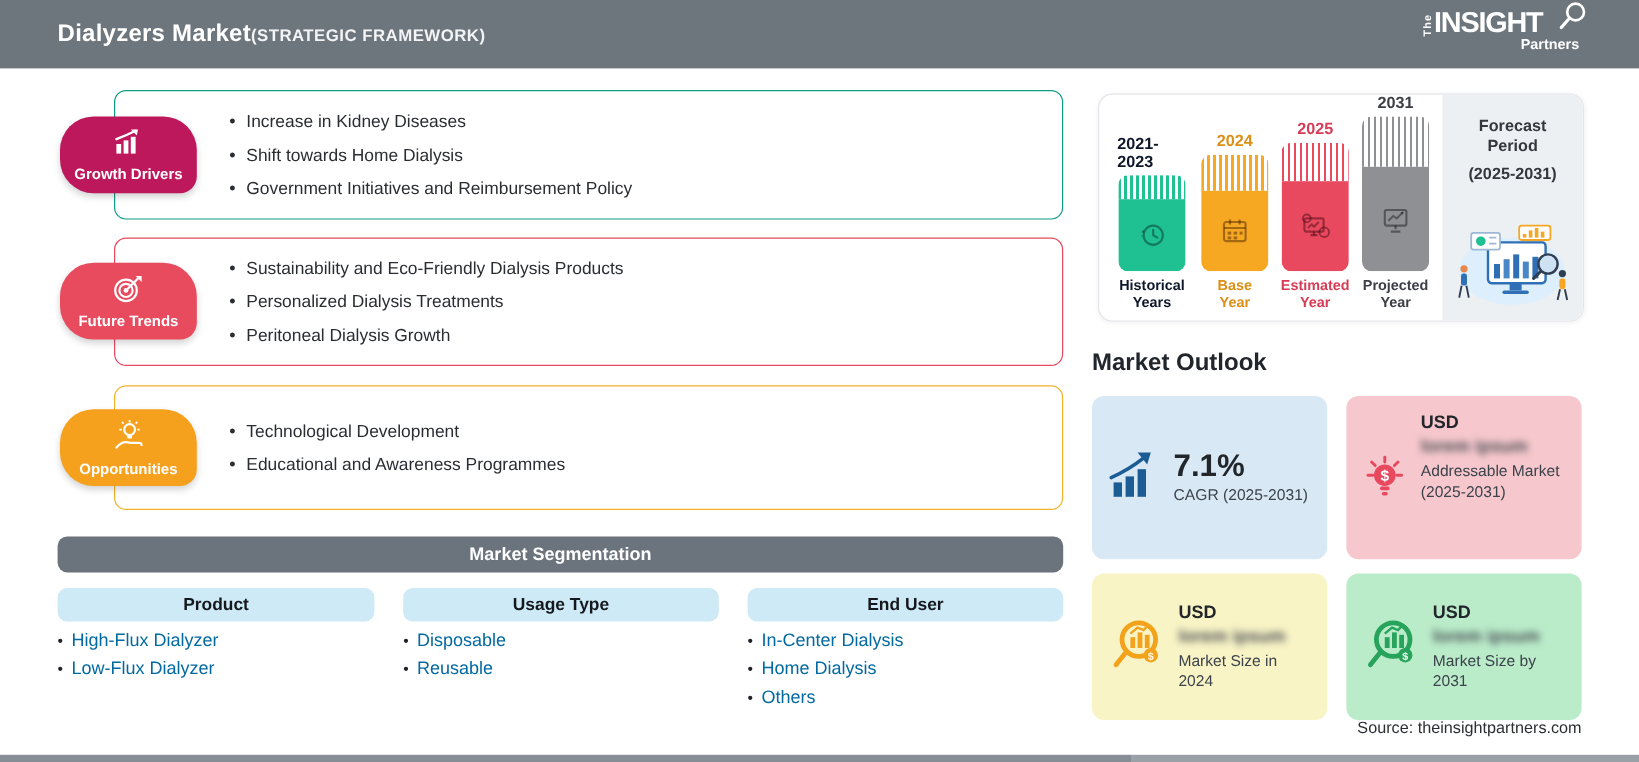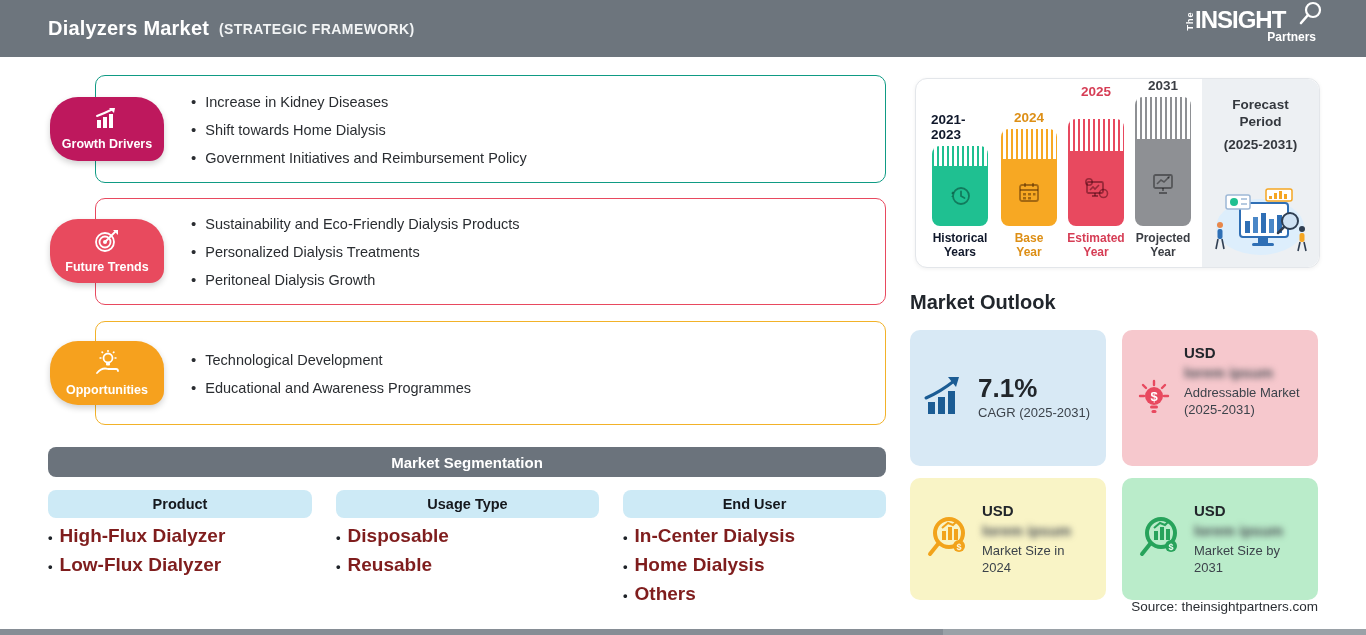--- a/index.html
+++ b/index.html
@@ -3,21 +3,21 @@
 <meta charset="utf-8">
 <style>
   * { margin:0; padding:0; box-sizing:border-box; }
   html,body { background:#ffffff; }
   body { font-family:"Liberation Sans","DejaVu Sans",sans-serif; }
   #app { position:relative; width:1366px; height:635px; background:#fff; overflow:hidden; }
 
   
   .header { position:absolute; left:0; top:0; width:1366px; height:57px; background:#6d757d; display:flex; align-items:center; }
   .header-title { margin-left:48px; color:#fff; font-size:20px; font-weight:bold; letter-spacing:.2px; }
-  .header-sub { margin-left:10px; color:#f2f4f5; font-size:14px; font-weight:600; letter-spacing:.4px; }
+  .header-sub { color:#f2f4f5; font-size:14px; font-weight:600; letter-spacing:.4px; }
   .logo { position:absolute; right:56px; top:8px; color:#fff; width:130px; }
   .logo-row { display:flex; align-items:flex-end; position:relative; }
   .logo-the { font-size:9px; font-weight:bold; transform:rotate(-90deg); transform-origin:center; letter-spacing:1px; margin-right:-4px; margin-bottom:6px; }
   .logo-insight { font-size:24px; font-weight:bold; letter-spacing:-1px; line-height:1; }
   .logo-mag { position:absolute; right:-14px; top:-7px; }
   .logo-partners { text-align:right; font-size:12px; font-weight:bold; margin-top:-2px; margin-right:-6px; }
 
   
   .fw-box { position:absolute; left:95px; width:791px; border-radius:10px; background:#fff;
             display:flex; flex-direction:column; justify-content:center; gap:11px; padding-left:95px; }
@@ -38,39 +38,39 @@
   
   .seg-bar { position:absolute; left:48px; top:447px; width:838px; height:30px; background:#6b737c; border-radius:8px;
              display:flex; align-items:center; justify-content:center; color:#fff; font-weight:bold; font-size:15px; }
   .seg-head { position:absolute; top:490px; height:28px; background:#cdeaf6; border-radius:8px;
               display:flex; align-items:center; justify-content:center; font-weight:bold; font-size:14.5px; color:#15181d; }
   .seg-head.c0 { left:48px;  width:264px; }
   .seg-head.c1 { left:336px; width:263px; }
   .seg-head.c2 { left:623px; width:263px; }
   .seg-list { position:absolute; top:525px; display:flex; flex-direction:column; gap:7px; }
   .seg-list.c0 { left:48px; } .seg-list.c1 { left:336px; } .seg-list.c2 { left:623px; }
-  .seg-item { font-size:19px; color:#7f1d1d; display:flex; align-items:baseline;font-weight:bold; }
+  .seg-item { font-size:15px; color:#0369a1; display:flex; align-items:baseline; }
   .seg-item::before { content:"•"; margin-right:7px; font-size:13px; color:#1e2228; }
 
   
   .tl-card { position:absolute; left:915px; top:78px; width:405px; height:190px; background:#fff;
              border:1px solid #e3e6ea; border-radius:12px; box-shadow:0 1px 4px rgba(0,0,0,.06); }
   .forecast-panel { position:absolute; right:0; top:0; width:117px; height:188px; background:#edf0f3; border-radius:0 12px 12px 0;
                     display:flex; flex-direction:column; align-items:center; padding-top:18px; }
   .forecast-t1 { font-size:13.5px; font-weight:bold; color:#34383e; text-align:center; width:80px; line-height:1.25; }
   .forecast-t2 { font-size:13.5px; font-weight:bold; color:#34383e; margin-top:6px; }
   .forecast-illu { position:absolute; bottom:8px; left:8px; }
 
   .tl-col { position:absolute; bottom:41px; width:58px; display:flex; flex-direction:column; align-items:center; justify-content:flex-end; }
   .tl-col .year { font-size:13.5px; font-weight:bold; margin-bottom:4px; }
   .tl-bar { width:56px; border-radius:8px; overflow:hidden; display:flex; flex-direction:column; }
   .tl-stripes { width:100%; }
   .tl-solid { width:100%; flex:1; display:flex; align-items:center; justify-content:center; }
   .tl-name { position:absolute; bottom:8px; width:66px; text-align:center; font-size:12px; font-weight:bold; line-height:1.18; }
-  .p0 { left:15px; }  .p1 { left:84px; }  .p2 { left:151px;gap:16px; } .p3 { left:218px; }
+  .p0 { left:15px; }  .p1 { left:84px; }  .p2 { left:151px; } .p3 { left:218px; }
   .n0 { left:11px; }  .n1 { left:80px; }  .n2 { left:147px; } .n3 { left:214px; }
   .col-teal   { color:#0f172a; }
   .col-orange { color:#dd8f16; }
   .col-red    { color:#d63d55; }
   .col-dark   { color:#3b3e44; }
   .bar-teal   .tl-stripes { height:20px; background:repeating-linear-gradient(90deg,#1fc091 0 2px,#ffffff 2px 5px); }
   .bar-teal   .tl-solid   { background:#1fc091; }
   .bar-orange .tl-stripes { height:30px; background:repeating-linear-gradient(90deg,#f7a823 0 2px,#ffffff 2px 5px); }
   .bar-orange .tl-solid   { background:#f7a823; }
   .bar-red    .tl-stripes { height:32px; background:repeating-linear-gradient(90deg,#e8495f 0 2px,#ffffff 2px 5px); }

